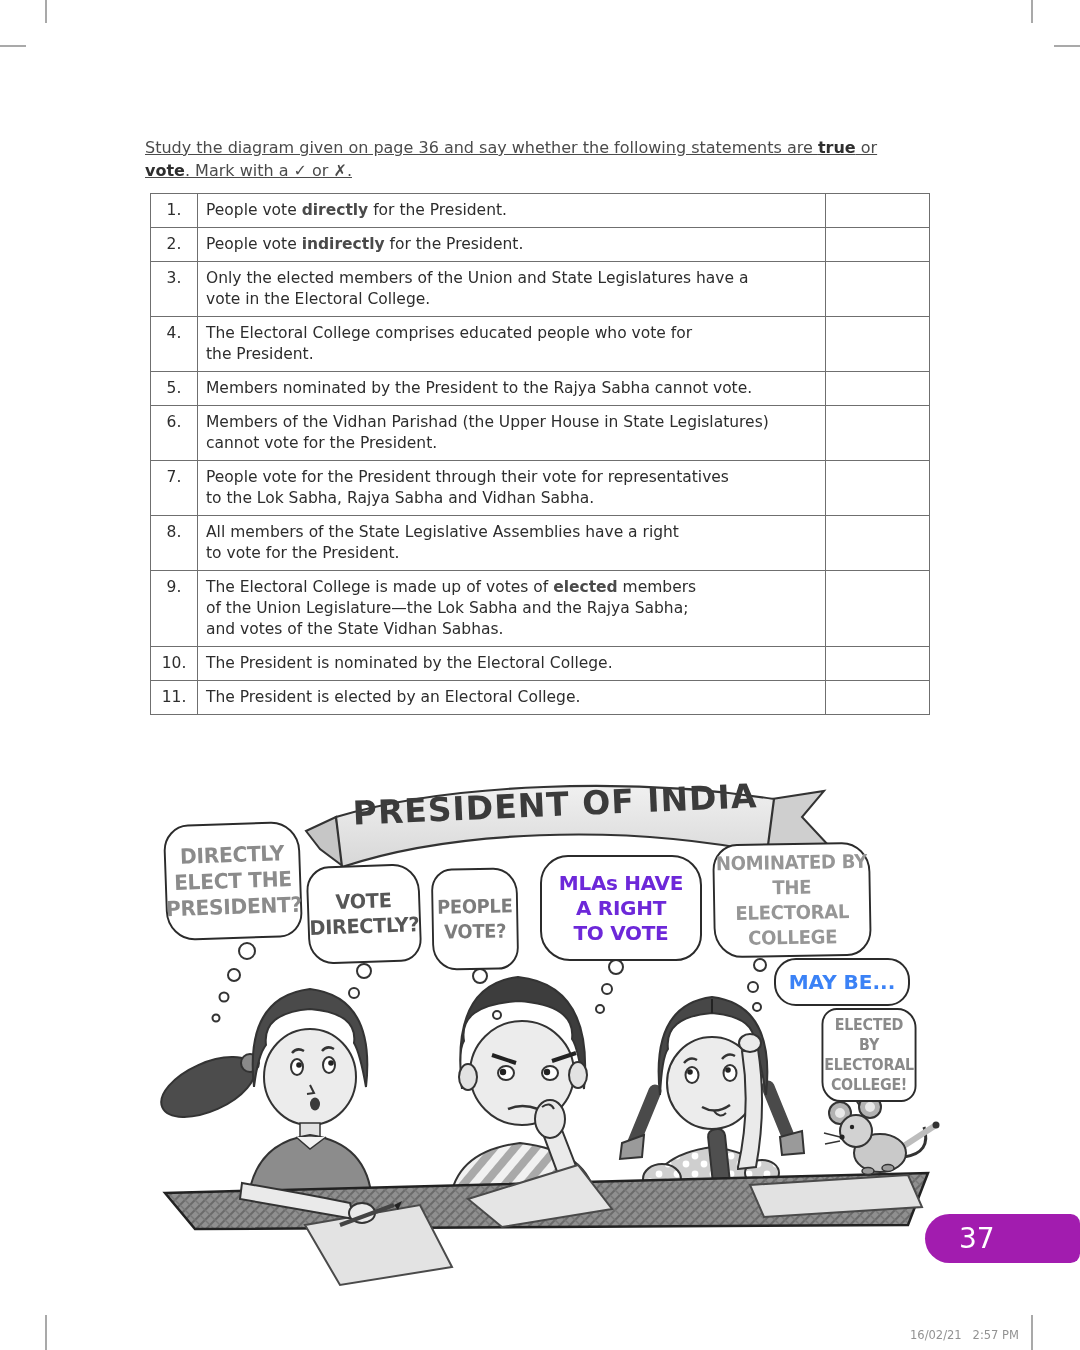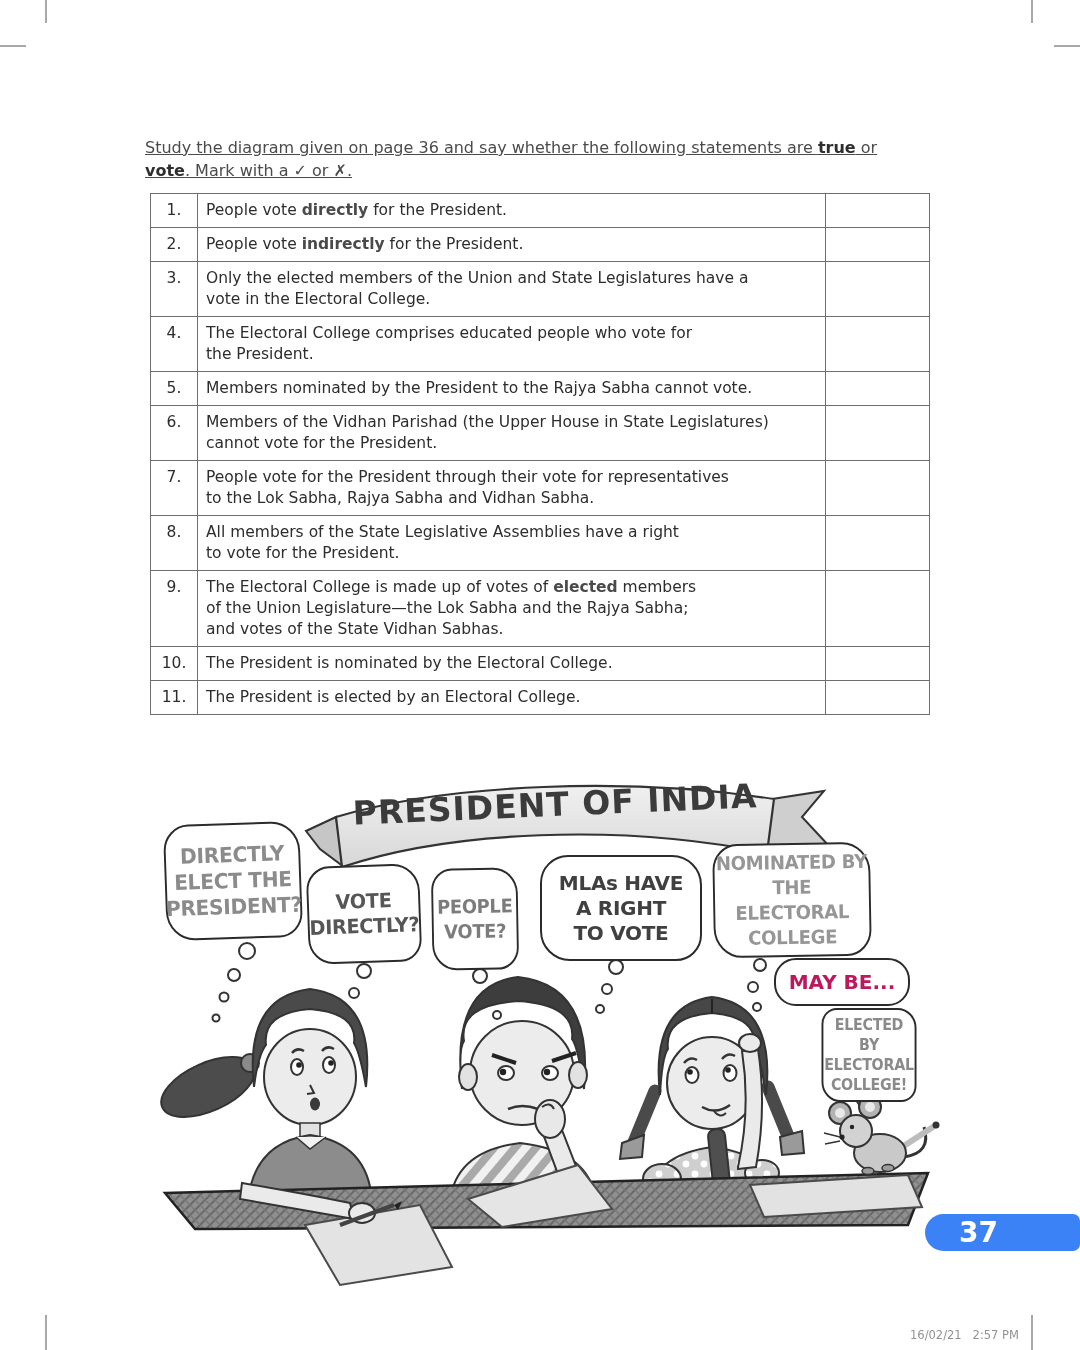--- a/index.html
+++ b/index.html
@@ -27,30 +27,30 @@
   .bubble{position:absolute;background:#fff;border:2.5px solid #2b2b2b;text-align:center;
           font-weight:bold;white-space:pre-line;display:flex;align-items:center;justify-content:center;
           letter-spacing:-0.3px;}
   .bb1{left:12px;top:68px;width:138px;height:112px;border-radius:26px 30px 24px 30px;
        font-size:21px;line-height:26px;color:#8b8b8b;transform:rotate(-2deg) scaleX(.96);}
   .bb2{left:155px;top:110px;width:114px;height:94px;border-radius:24px 28px 22px 26px;
        font-size:20px;line-height:25px;color:#565656;transform:rotate(-2deg) scaleX(.96);}
   .bb3{left:279px;top:113px;width:88px;height:98px;border-radius:22px 26px 22px 26px;
        font-size:19px;line-height:25px;color:#7c7c7c;transform:rotate(-1deg) scaleX(.94);}
   .bb4{left:390px;top:100px;width:158px;height:102px;border-radius:28px 30px 26px 30px;
-       font-size:20px;line-height:25px;color:#404040;}
+       font-size:20px;line-height:25px;color:#6d28d9;}
   .bb5{left:559px;top:88px;width:162px;height:110px;border-radius:26px 30px 26px 30px;
        font-size:19px;line-height:25px;color:#969696;transform:rotate(-1deg) scaleX(.95);}
   .bb6{left:624px;top:203px;width:132px;height:44px;border-radius:22px;
-       font-size:20px;color:#be185d;letter-spacing:0;}
+       font-size:20px;color:#3b82f6;letter-spacing:0;}
   .bb7{left:669px;top:253px;width:96px;height:90px;border-radius:16px 20px 16px 20px;
        font-size:15px;line-height:20px;color:#8a8a8a;transform:scaleX(.95);}
   
-  .badge{position:absolute;left:925px;top:1214px;width:155px;height:37px;background:#3b82f6;
-         border-radius:26px 10px 10px 26px;color:#fff;font-weight:bold;font-size:28px;
+  .badge{position:absolute;left:925px;top:1214px;width:155px;height:49px;background:#a21caf;
+         border-radius:26px 10px 10px 26px;color:#fff;font-weight:normal;font-size:28px;
          display:flex;align-items:center;padding-left:34px;box-sizing:border-box;}
   
   .footer{position:absolute;font-size:11.5px;color:#929292;white-space:pre;top:1328px;}
   .f-left{left:64px;margin-top:24px;}
   .f-right{left:910px;}
 </style>
 </head>
 <body>
 
 <div class="page">

